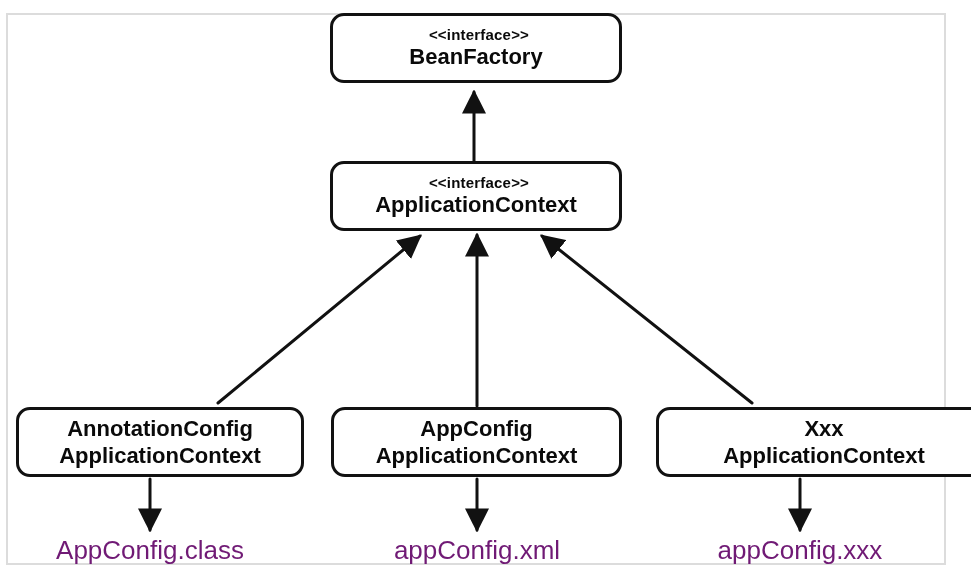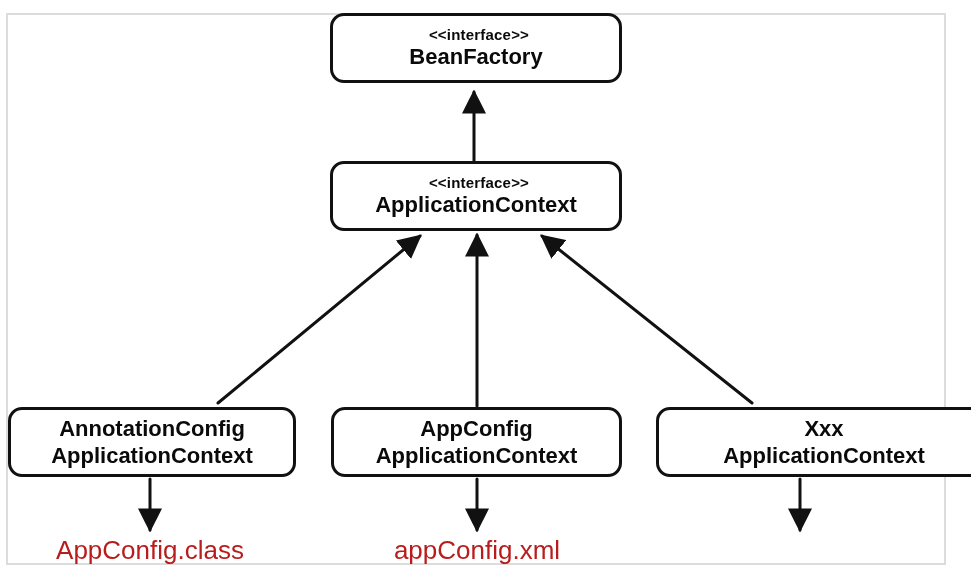--- a/index.html
+++ b/index.html
@@ -64,31 +64,31 @@
     font-weight: bold;
     line-height: 1.15;
   }
   .node .line {
     font-size: 22px;
     font-weight: bold;
     line-height: 1.25;
   }
   .node-bean-factory        { left: 330px; top: 13px;  width: 292px; height: 70px; }
   .node-application-context { left: 330px; top: 161px; width: 292px; height: 70px; }
-  .node-annotation-config   { left: 8px;   top: 407px; width: 288px; height: 70px; }
+  .node-annotation-config   { left: 16px;   top: 407px; width: 288px; height: 70px; }
   .node-generic-xml         { left: 331px; top: 407px; width: 291px; height: 70px; }
   .node-xxx                 { left: 656px; top: 407px; width: 336px; height: 70px; }
   .file-label {
     position: absolute;
     top: 535px;
     width: 260px;
     text-align: center;
     font-size: 26px;
     font-weight: normal;
-    color: #b91c1c;
+    color: #701a75;
   }
   .label-app-config-class { left: 20px; }
   .label-app-config-xml   { left: 347px; text-align: center; }
   .label-app-config-xxx   { left: 670px; }
 </style>
 </head>
 <body>
 
 <div class="canvas">
 
@@ -131,14 +131,15 @@
 
   <div class="node node-xxx">
     <div class="line">Xxx</div>
     <div class="line">ApplicationContext</div>
   </div>
 
   <div class="file-label label-app-config-class">AppConfig.class</div>
 
   <div class="file-label label-app-config-xml">appConfig.xml</div>
 
+  <div class="file-label label-app-config-xxx">appConfig.xxx</div>
 
 </div>
 
 </body></html>

